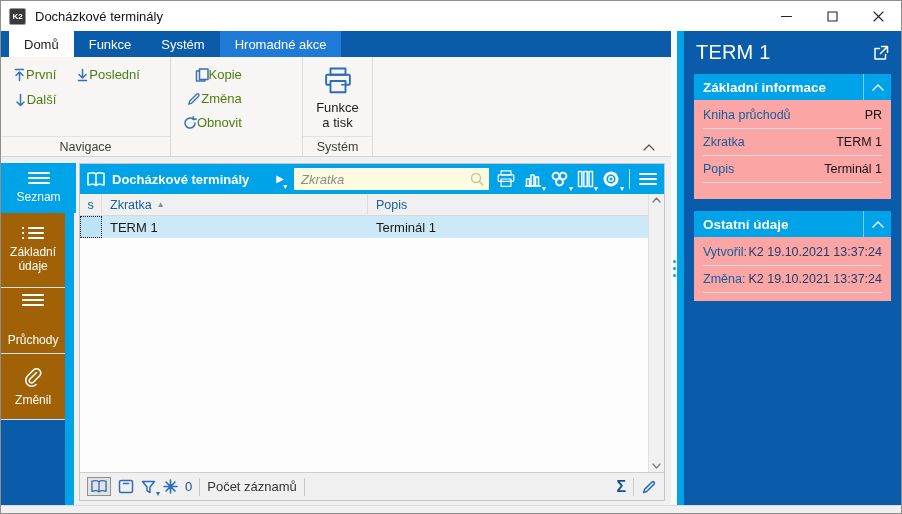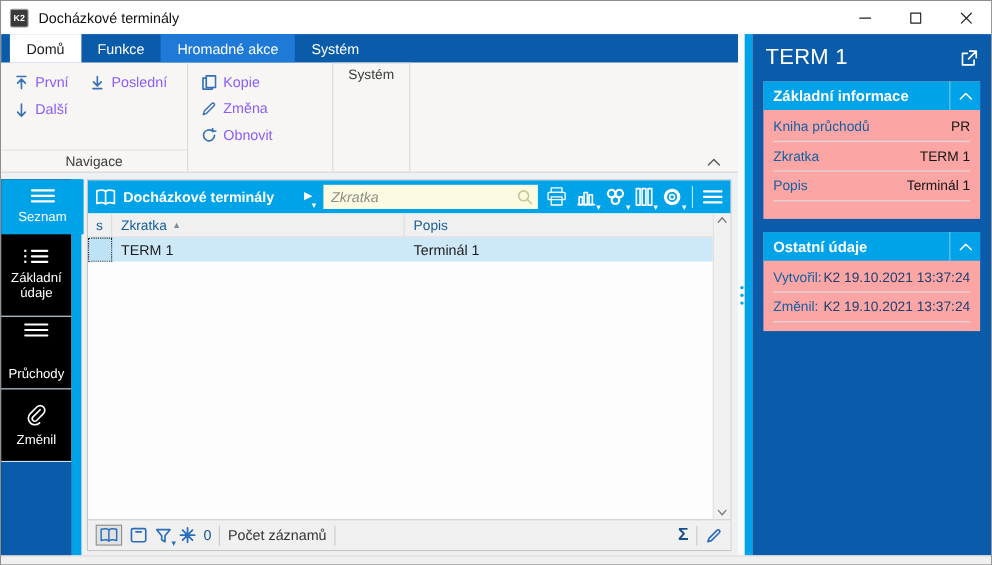--- a/index.html
+++ b/index.html
@@ -29,34 +29,34 @@
   .tab { padding:0 15px; display:flex; align-items:center; font-size:13px; color:#fff; cursor:default; }
   .tab.active { background:#fff; color:#1a1a1a; }
   .tab.hl { background:#1e7ad6; }
 
   
   .ribbon { height:100px; background:#f7f6f4; border-bottom:1px solid #d4d4d4; display:flex; position:relative; flex:none; }
   .rgroup { display:flex; flex-direction:column; border-right:1px solid #dadada; }
   .rbody { flex:1; display:flex; padding:6px 8px 0 8px; }
   .rlabel { height:20px; border-top:1px solid #e3e3e3; font-size:12.5px; color:#3d3d3d;
             display:flex; align-items:center; justify-content:center; }
-  .smallbtn { display:flex; align-items:center; gap:6px; font-size:13px; color:#8b5cf6; height:23px; padding:0 4px; white-space:nowrap; }
+  .smallbtn { display:flex; align-items:center; font-size:13px; color:#4d7c0f; height:23px; padding:0 4px; white-space:nowrap;justify-content:flex-end; }
   .smallbtn .bico { color:#3572b5; }
   .navgrid { display:grid; grid-template-columns:auto auto; column-gap:12px; row-gap:2px; align-content:start; }
   .bigbtn { display:flex; flex-direction:column; align-items:center; justify-content:flex-start;
             width:58px; text-align:center; font-size:13px; color:#1c1c1c; padding-top:4px; gap:5px; }
   .bigbtn .bico { color:#2a6db8; }
   .ribchev { position:absolute; right:16px; bottom:5px; color:#555; }
 
   
   .lower { flex:1; display:flex; min-height:0; background:#eef0f1; padding-top:6px; }
 
   
   .sidebar { width:73px; flex:none; display:flex; }
-  .sbbtns { width:80px; background:#000000; display:flex; flex-direction:column; }
+  .sbbtns { width:80px; background:#a16207; display:flex; flex-direction:column; }
   .sbrail { width:11px; background:#00a2e8; }
   .sbitem { display:flex; flex-direction:column; align-items:center; justify-content:center; gap:6px;
             color:#fff; font-size:12px; text-align:center; border-bottom:1px solid #cfe2f2; padding:6px 2px; cursor:default; }
   .sbitem.active { background:#00a2e8; margin-right:-11px; border-bottom:none; }
   .sbfill { flex:1; background:#0a5cab; }
   .hamb { width:22px; display:flex; flex-direction:column; gap:3px; }
   .hamb span { height:2px; background:#fff; border-radius:1px; }
   .hamb.dotted span { position:relative; margin-left:6px; }
   .hamb.dotted span::before { content:""; position:absolute; left:-6px; top:0; width:2px; height:2px; background:#fff; }
 
@@ -156,22 +156,22 @@
       </div>
     </div>
   </div>
 
   <div class="bodyrow">
     <div class="leftcol">
 
       <div class="tabbar">
         <div class="tab active">Domů</div>
         <div class="tab">Funkce</div>
+        <div class="tab">Systém</div>
         <div class="tab hl">Hromadné akce</div>
-        <div class="tab">Systém</div>
       </div>
 
       <div class="ribbon">
         <div class="rgroup" style="width:170px;">
           <div class="rbody">
             <div class="navgrid">
               <div class="smallbtn">
                 <svg class="ico bico" width="13" height="14" viewBox="0 0 13 14">
                     <path d="M2.5 1.5 H10.5 M6.5 4 V12.5 M6.5 4 L3 7.5 M6.5 4 L10 7.5"></path>
                   </svg>
@@ -215,20 +215,31 @@
                     <path d="M12 7 A5 5 0 1 1 10.2 3.2"></path>
                     <path d="M10.2 0.8 L10.6 3.6 L13.3 3.1"></path>
                   </svg>
                 <span>Obnovit</span>
               </div>
             </div>
           </div>
         </div>
 
         <div class="rgroup" style="width:70px;">
+          <div class="rbody" style="justify-content:center;">
+            <div class="bigbtn">
+              <svg class="ico bico" width="30" height="28" viewBox="0 0 24 22">
+                  <rect x="6" y="1" width="12" height="5"></rect>
+                  <rect x="2.5" y="6" width="19" height="8" rx="1"></rect>
+                  <rect x="6" y="11" width="12" height="9" fill="#f7f6f4"></rect>
+                  <path d="M15 14 H17" stroke-width="1.2"></path>
+                </svg>
+              <span>Funkce a tisk</span>
+            </div>
+          </div>
           <div class="rlabel">Systém</div>
         </div>
 
         <svg class="ico ribchev" width="12" height="7" viewBox="0 0 12 7">
             <polyline points="1,6 6,1 11,6" stroke-width="1.2"></polyline>
           </svg>
       </div>
 
       <div class="lower">
         <div class="sidebar">
@@ -461,21 +472,21 @@
                   <polyline points="1,6 6,1 11,6" stroke-width="1.4"></polyline>
                 </svg>
             </span>
           </div>
           <div class="cardbody">
             <div class="prow">
               <span class="plabel">Vytvořil:</span>
               <span class="pvalue navy">K2 19.10.2021 13:37:24</span>
             </div>
             <div class="prow">
-              <span class="plabel">Změnil:</span>
+              <span class="plabel">Změna:</span>
               <span class="pvalue navy">K2 19.10.2021 13:37:24</span>
             </div>
           </div>
         </div>
 
       </div>
     </div>
   </div>
 
   <div class="bottomstrip"></div>

